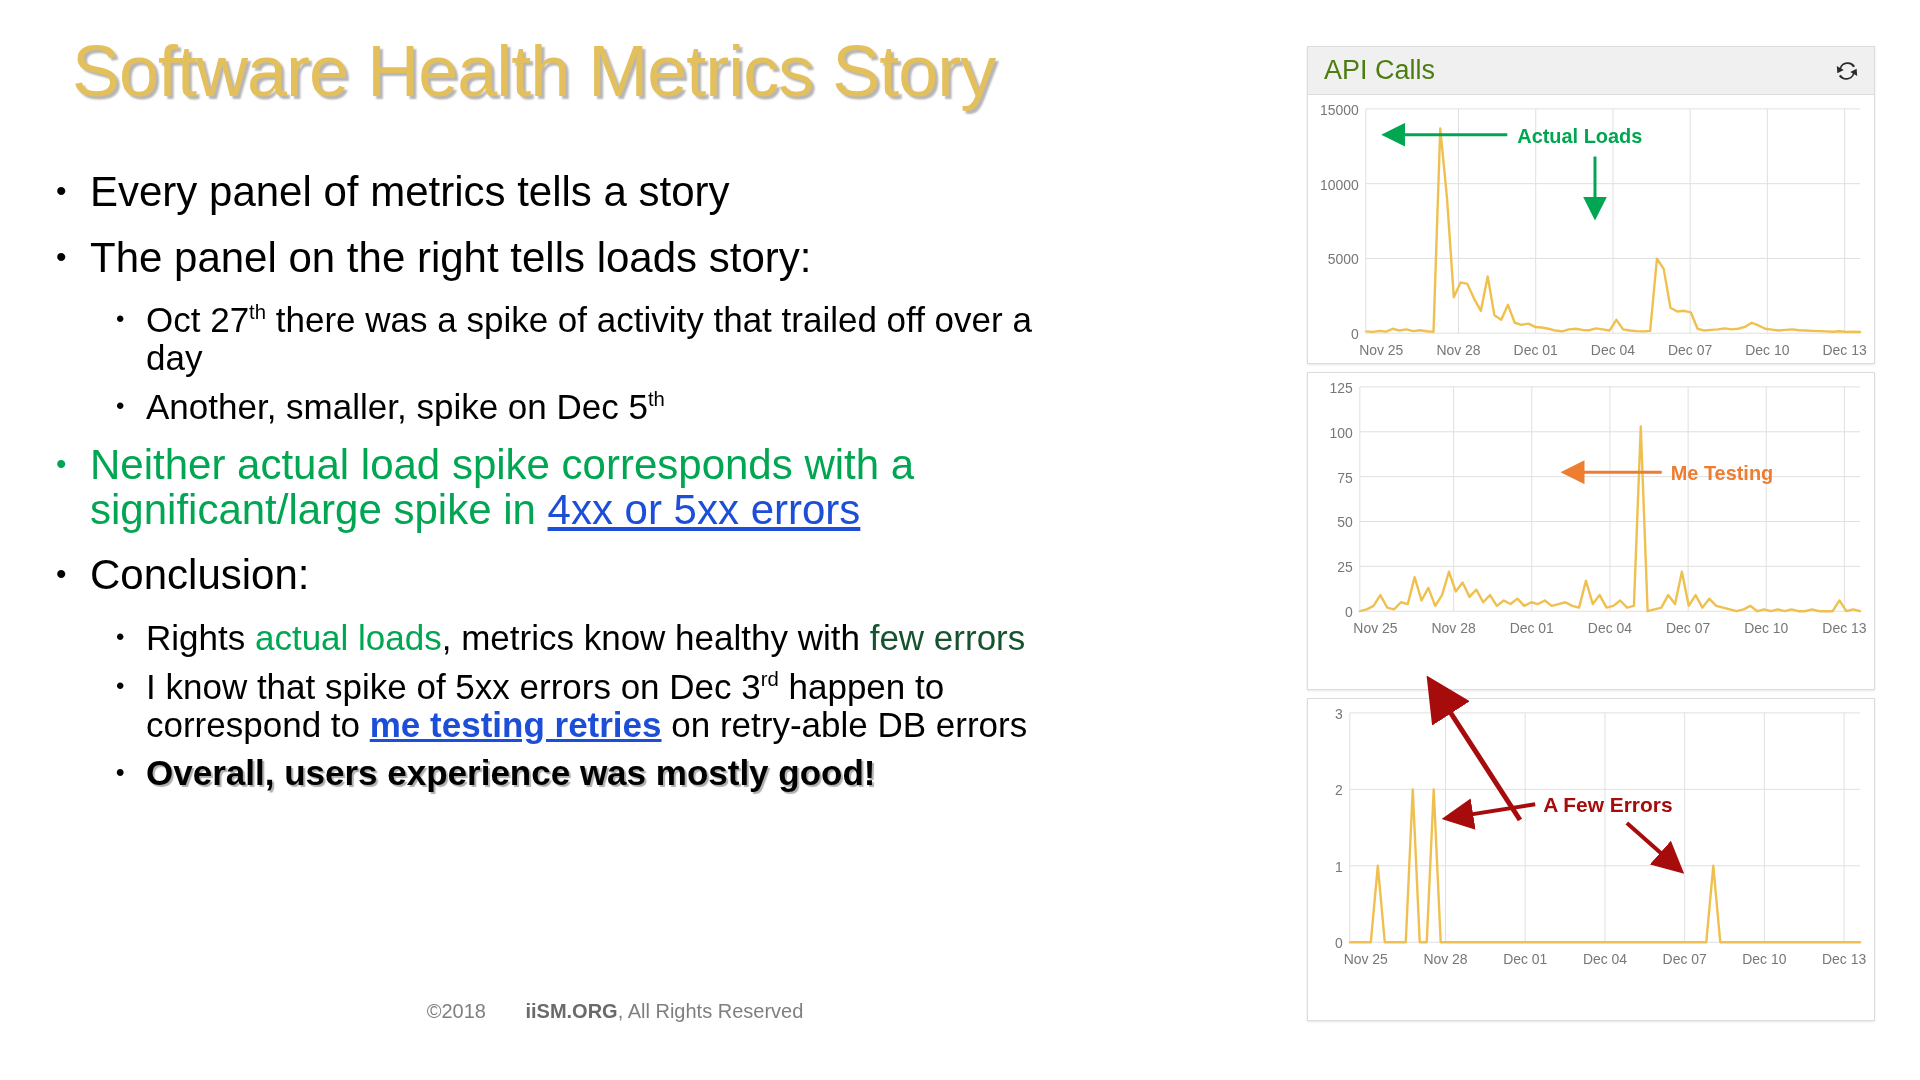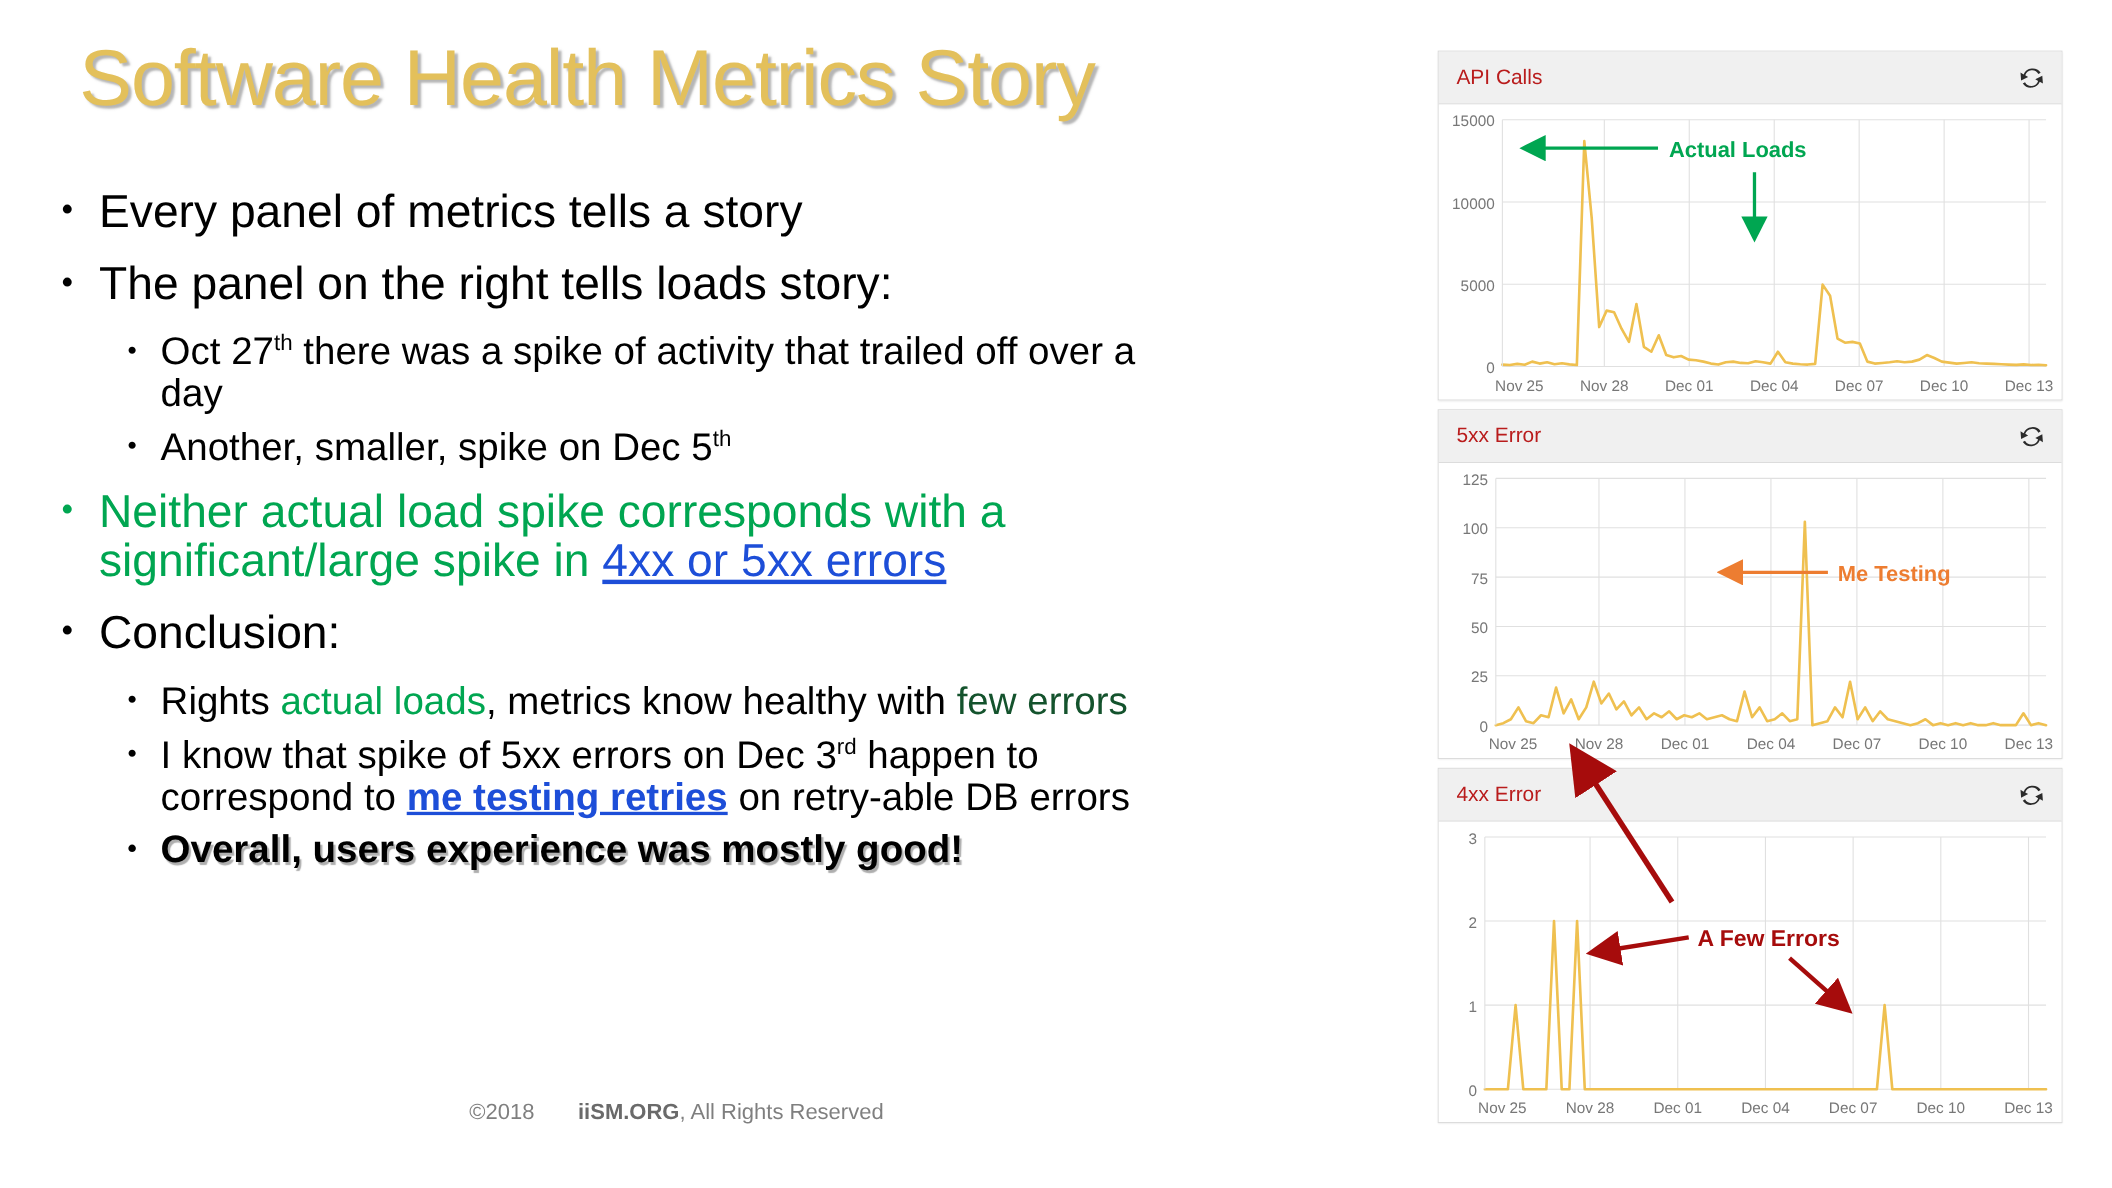--- a/index.html
+++ b/index.html
@@ -119,22 +119,22 @@
     height: 48px;
     background: #f0f0f0;
     border-bottom: 1px solid #dcdcdc;
     display: flex;
     align-items: center;
     justify-content: space-between;
     padding: 0 14px 0 16px;
     box-sizing: border-box;
   }
   .panel-title {
-    font-size: 19px;
-    color: #b91c1c;
+    font-size: 27px;
+    color: #4d7c0f;
     font-family: "Liberation Sans", sans-serif;
   }
   .refresh-icon { width: 26px; height: 26px; display:block; }
 
   .panel-body {
     position: relative;
     height: calc(100% - 48px);
     background: #ffffff;
   }
   .chart-svg { display: block; width: 100%; height: 100%; }
@@ -241,29 +241,20 @@
             </marker>
           </defs>
           <line x1="200" y1="40" x2="78" y2="40" stroke="#00A651" stroke-width="3" marker-end="url(#ar-green-1)"></line>
           <line x1="288" y1="62" x2="288" y2="122" stroke="#00A651" stroke-width="3" marker-end="url(#ar-green-2)"></line>
           <text x="210" y="48" font-size="20" font-weight="bold" fill="#00A651" font-family="&quot;Liberation Sans&quot;, sans-serif">Actual Loads</text>
         </svg>
     </div>
   </div>
 
   <div class="panel" id="panel-5xx">
-    <div class="panel-header">
-      <span class="panel-title">5xx Error</span>
-      <span>
-        <svg class="refresh-icon" viewBox="0 0 24 24" aria-hidden="true">
-          <path d="M19.5 7.5 A8.2 8.2 0 0 0 5.2 9.0 L2.6 7.4 L3.1 14.0 L9.0 11.0 L6.6 9.6 A6 6 0 0 1 17.6 8.6 Z" fill="#2b2b2b"></path>
-          <path d="M4.5 16.5 A8.2 8.2 0 0 0 18.8 15.0 L21.4 16.6 L20.9 10.0 L15.0 13.0 L17.4 14.4 A6 6 0 0 1 6.4 15.4 Z" fill="#2b2b2b"></path>
-        </svg>
-      </span>
-    </div>
     <div class="panel-body">
       <svg class="chart-svg" id="chart-5xx" viewBox="0 0 568 270" preserveAspectRatio="none">
           <line x1="52" y1="240" x2="554" y2="240" stroke="#E0E0E0" stroke-width="1"></line>
           <text x="45" y="246" text-anchor="end" font-size="14" fill="#777777" font-family="&quot;Liberation Sans&quot;, sans-serif">0</text>
           <line x1="52" y1="194.8" x2="554" y2="194.8" stroke="#E0E0E0" stroke-width="1"></line>
           <text x="45" y="200.8" text-anchor="end" font-size="14" fill="#777777" font-family="&quot;Liberation Sans&quot;, sans-serif">25</text>
           <line x1="52" y1="149.6" x2="554" y2="149.6" stroke="#E0E0E0" stroke-width="1"></line>
           <text x="45" y="155.6" text-anchor="end" font-size="14" fill="#777777" font-family="&quot;Liberation Sans&quot;, sans-serif">50</text>
           <line x1="52" y1="104.4" x2="554" y2="104.4" stroke="#E0E0E0" stroke-width="1"></line>
           <text x="45" y="110.4" text-anchor="end" font-size="14" fill="#777777" font-family="&quot;Liberation Sans&quot;, sans-serif">75</text>
@@ -291,29 +282,20 @@
               <path d="M0,0 L8,4 L0,8 z" fill="#ED7D31"></path>
             </marker>
           </defs>
           <line x1="355" y1="100" x2="258" y2="100" stroke="#ED7D31" stroke-width="3" marker-end="url(#ar-orange-1)"></line>
           <text x="364" y="108" font-size="20" font-weight="bold" fill="#ED7D31" font-family="&quot;Liberation Sans&quot;, sans-serif">Me Testing</text>
         </svg>
     </div>
   </div>
 
   <div class="panel" id="panel-4xx">
-    <div class="panel-header">
-      <span class="panel-title">4xx Error</span>
-      <span>
-        <svg class="refresh-icon" viewBox="0 0 24 24" aria-hidden="true">
-          <path d="M19.5 7.5 A8.2 8.2 0 0 0 5.2 9.0 L2.6 7.4 L3.1 14.0 L9.0 11.0 L6.6 9.6 A6 6 0 0 1 17.6 8.6 Z" fill="#2b2b2b"></path>
-          <path d="M4.5 16.5 A8.2 8.2 0 0 0 18.8 15.0 L21.4 16.6 L20.9 10.0 L15.0 13.0 L17.4 14.4 A6 6 0 0 1 6.4 15.4 Z" fill="#2b2b2b"></path>
-        </svg>
-      </span>
-    </div>
     <div class="panel-body">
       <svg class="chart-svg" id="chart-4xx" viewBox="0 0 568 275" preserveAspectRatio="none">
           <line x1="42" y1="245" x2="554" y2="245" stroke="#E0E0E0" stroke-width="1"></line>
           <text x="35" y="251" text-anchor="end" font-size="14" fill="#777777" font-family="&quot;Liberation Sans&quot;, sans-serif">0</text>
           <line x1="42" y1="168" x2="554" y2="168" stroke="#E0E0E0" stroke-width="1"></line>
           <text x="35" y="174" text-anchor="end" font-size="14" fill="#777777" font-family="&quot;Liberation Sans&quot;, sans-serif">1</text>
           <line x1="42" y1="91" x2="554" y2="91" stroke="#E0E0E0" stroke-width="1"></line>
           <text x="35" y="97" text-anchor="end" font-size="14" fill="#777777" font-family="&quot;Liberation Sans&quot;, sans-serif">2</text>
           <line x1="42" y1="14" x2="554" y2="14" stroke="#E0E0E0" stroke-width="1"></line>
           <text x="35" y="20" text-anchor="end" font-size="14" fill="#777777" font-family="&quot;Liberation Sans&quot;, sans-serif">3</text>

